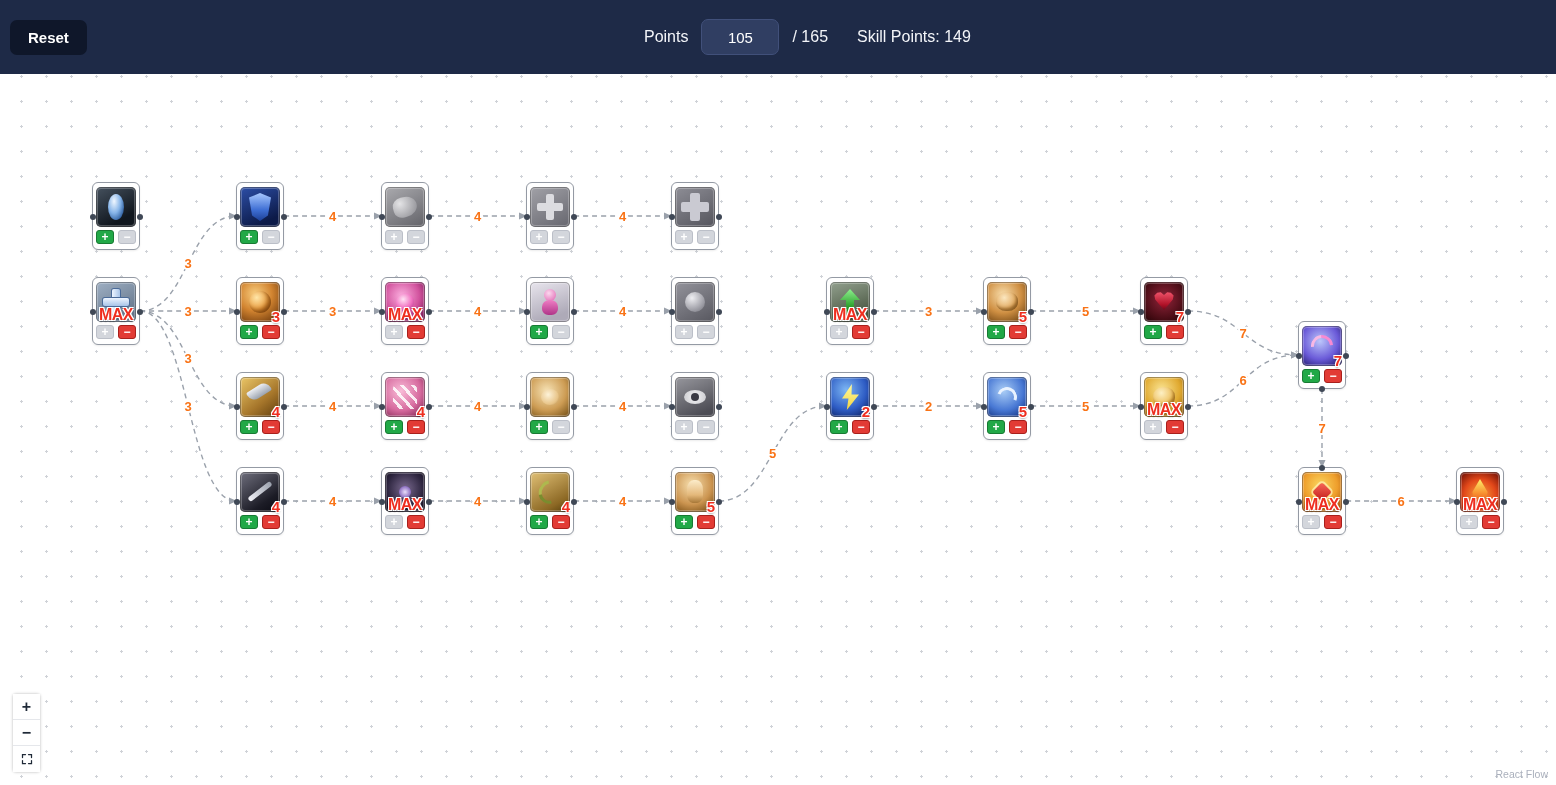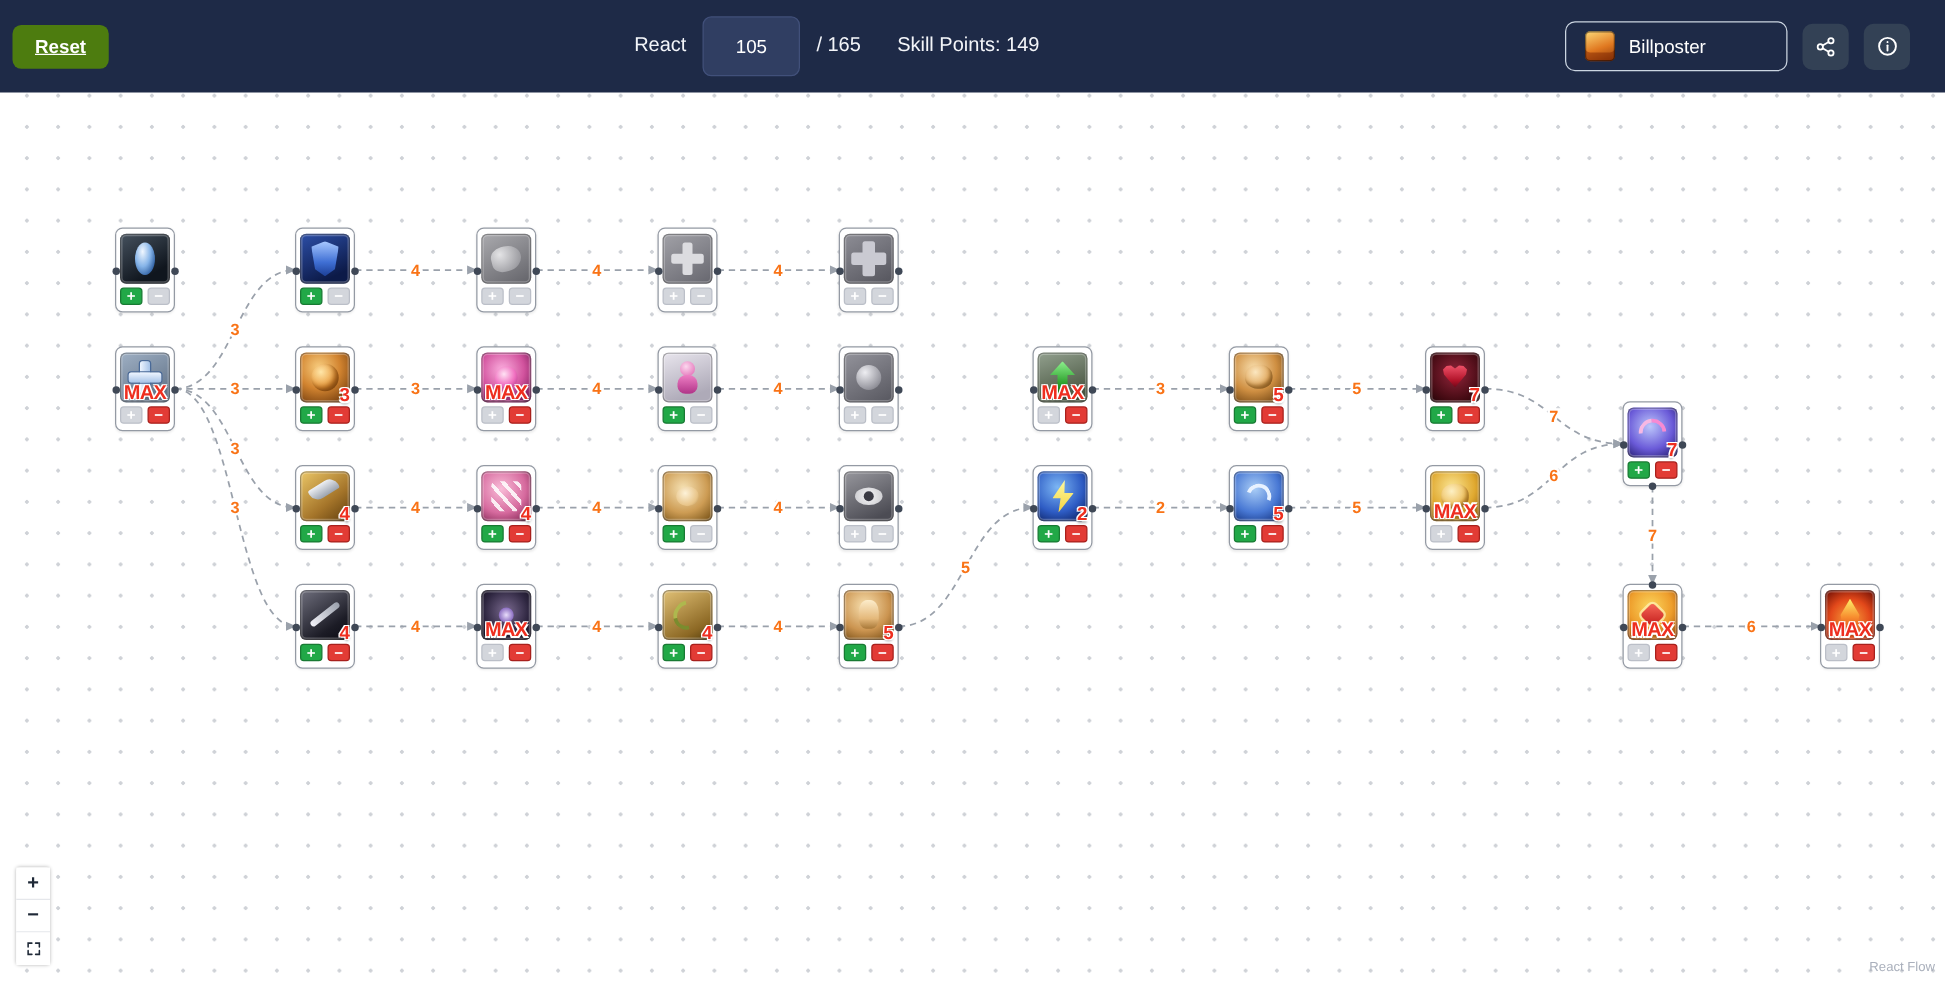--- a/index.html
+++ b/index.html
@@ -1,25 +1,25 @@
 <!DOCTYPE html>
 <html><head>
 <meta charset="utf-8">
 <style>
   * { box-sizing: border-box; margin: 0; padding: 0; }
   html,body { width:1556px; height:785px; font-family:"Liberation Sans",sans-serif; background:#fff; overflow:hidden; position:relative; }
 
   
   header { position:absolute; top:0; left:0; right:0; height:74px; background:#1e2a47;
            display:flex; align-items:center; padding:0 28px 0 10px; z-index:20; }
-  .reset-btn { background:#4d7c0f; color:#fff; border:none; border-radius:7px; padding:9px 18px;
-               font-size:15px; font-weight:600; cursor:pointer; font-family:inherit;text-decoration:underline; }
+  .reset-btn { background:#0f172a; color:#fff; border:none; border-radius:7px; padding:9px 18px;
+               font-size:15px; font-weight:600; cursor:pointer; font-family:inherit; }
   .center-group { flex:1; display:flex; align-items:center; justify-content:center; gap:13px;
                   color:#f3f5f9; font-size:16px; }
-  .level-input { width:78px; height:48px; background:#303e62; border:1px solid #41507a; border-radius:7px;
+  .level-input { width:78px; height:36px; background:#303e62; border:1px solid #41507a; border-radius:7px;
                  color:#fff; text-align:center; font-size:15px; font-family:inherit; }
   .skill-points { margin-left:16px; }
   .right-group { display:flex; align-items:center; }
   .class-select { display:flex; align-items:center; gap:11px; border:1px solid #cbd5e1; border-radius:8px;
                   height:40px; padding:0 15px; min-width:178px; color:#fff; font-size:15px; cursor:pointer; }
   .class-icon { width:24px; height:24px; border-radius:4px; flex:0 0 auto;
                 background:linear-gradient(160deg,#f8c868 10%,#e07820 55%,#8a3808);
                 box-shadow:inset 0 0 0 1px rgba(0,0,0,.45), inset 0 -7px 0 rgba(120,30,0,.45); }
   .icon-btn { width:37px; height:37px; border-radius:8px; background:#334155; border:none;
               display:flex; align-items:center; justify-content:center; cursor:pointer; margin-left:12px; }
@@ -126,46 +126,24 @@
               align-items:center; justify-content:center; padding:0; font-family:inherit; }
   .zoom-btn:last-child { border-bottom:none; }
   .attribution { position:absolute; right:8px; bottom:5px; font-size:10.5px; color:#aab0bc; z-index:5;padding-left:17px; }
 </style>
 </head>
 <body>
 
 <header>
   <button class="reset-btn">Reset</button>
   <div class="center-group">
-    <span>React</span>
+    <span>Points</span>
     <input class="level-input" value="105" style="">
     <span>/ 165</span>
     <span class="skill-points">Skill Points: 149</span>
-  </div>
-  <div class="right-group">
-    <div class="class-select">
-      <span class="class-icon"></span>
-      <span>Billposter</span>
-    </div>
-    <button class="icon-btn">
-      <svg width="17" height="17" viewBox="0 0 24 24" fill="none" stroke="#ffffff" stroke-width="2" stroke-linecap="round">
-        <circle cx="18" cy="5" r="3"></circle>
-          <circle cx="6" cy="12" r="3"></circle>
-          <circle cx="18" cy="19" r="3"></circle>
-        <line x1="8.6" y1="10.5" x2="15.4" y2="6.5"></line>
-          <line x1="8.6" y1="13.5" x2="15.4" y2="17.5"></line>
-      </svg>
-    </button>
-    <button class="icon-btn">
-      <svg width="18" height="18" viewBox="0 0 24 24" fill="none" stroke="#ffffff" stroke-width="2" stroke-linecap="round">
-        <circle cx="12" cy="12" r="9"></circle>
-          <line x1="12" y1="11" x2="12" y2="16.5"></line>
-          <line x1="12" y1="7.5" x2="12" y2="7.6"></line>
-      </svg>
-    </button>
   </div>
 </header>
 
 <div class="canvas">
   <svg id="edge-layer" width="1556" height="711" viewBox="0 0 1556 711">
     <defs>
       <marker id="arrowhead" viewBox="0 0 10 10" refX="8" refY="5" markerWidth="6.5" markerHeight="6.5" orient="auto-start-reverse">
         <path d="M0 1 L9 5 L0 9 z" fill="#9aa1ab"></path>
       </marker>
     </defs>

